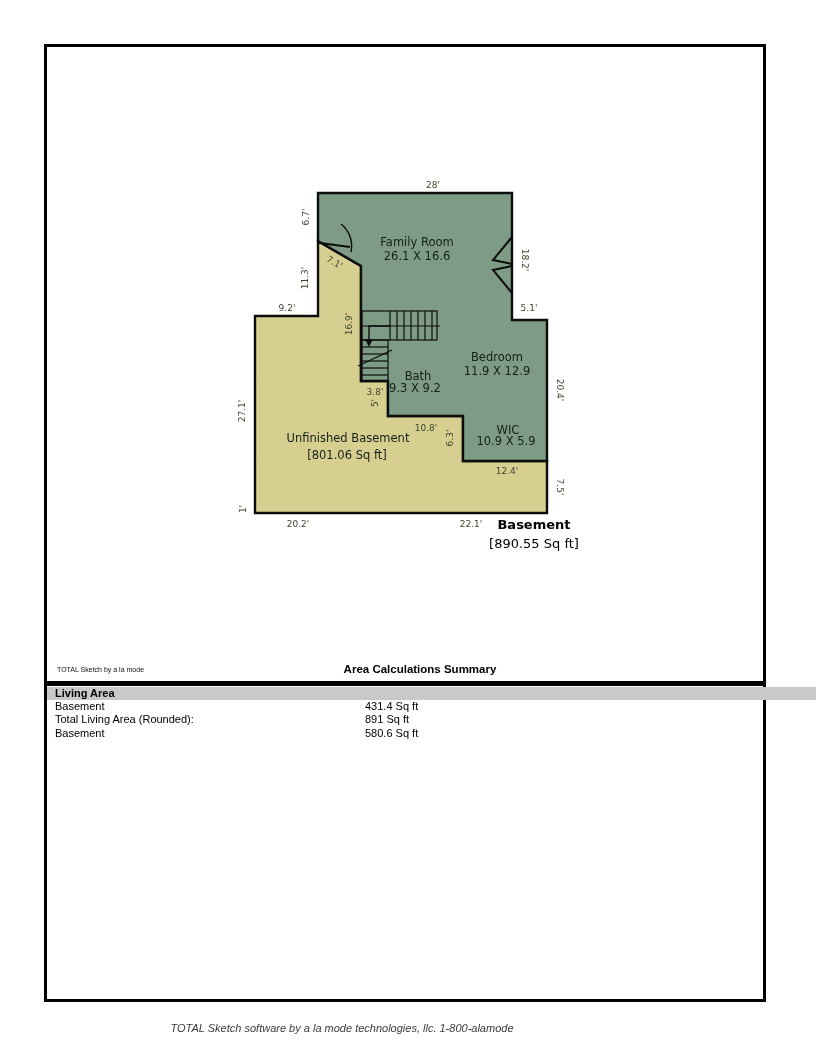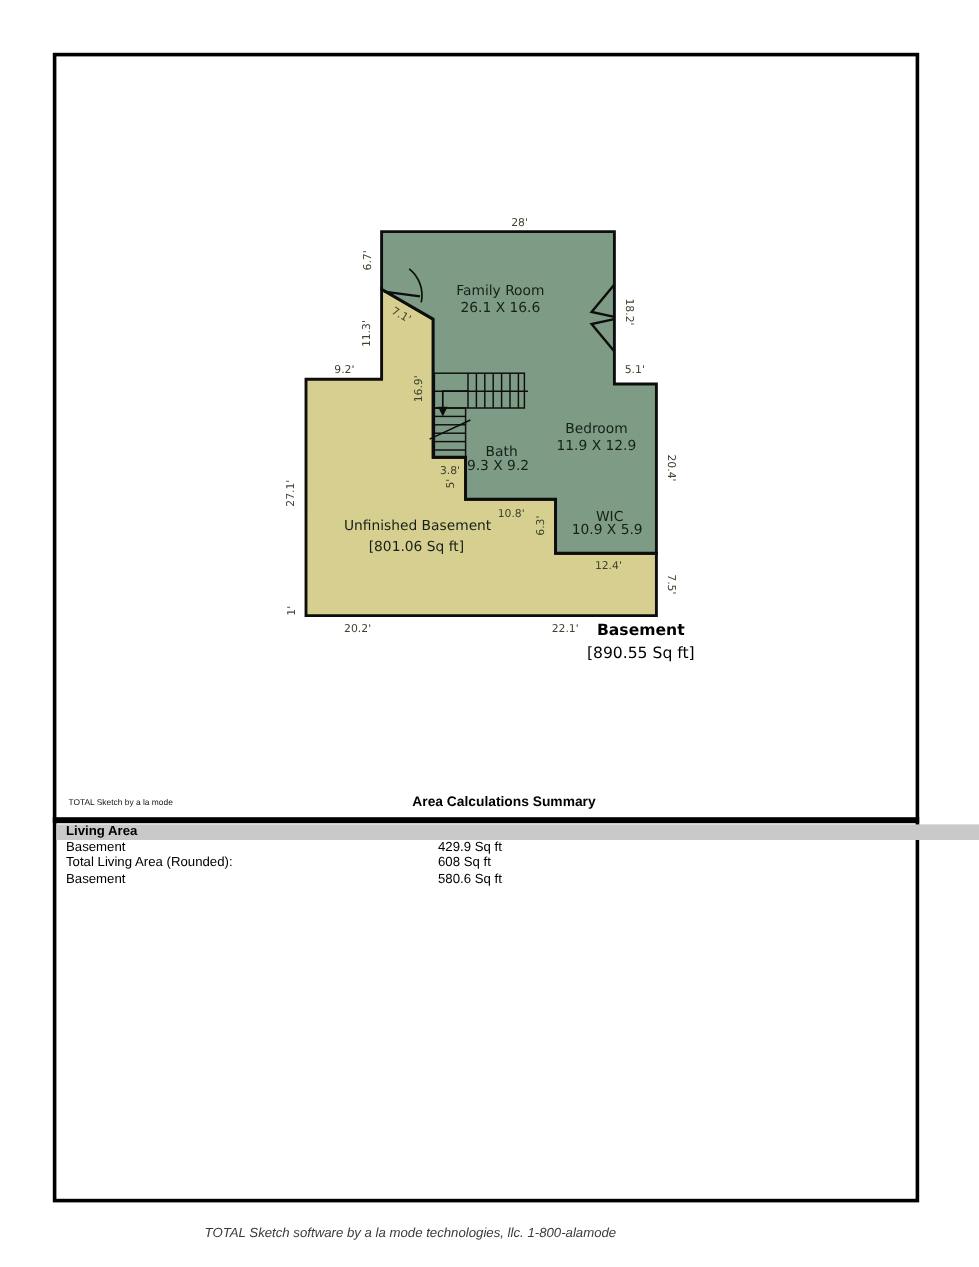--- a/index.html
+++ b/index.html
@@ -109,25 +109,25 @@
 <div class="tbl-brand">TOTAL Sketch by a la mode</div>
 <div class="tbl-title">Area Calculations Summary</div>
 <div class="tbl-bar"></div>
 
 <div class="tbl-rows">
   <div class="trow section">
     <span class="lbl">Living Area</span>
   </div>
   <div class="trow">
     <span class="lbl">Basement</span>
-    <span class="val">429.9 Sq ft</span>
+    <span class="val">431.4 Sq ft</span>
   </div>
   <div class="trow bold">
     <span class="lbl">Total Living Area (Rounded):</span>
-    <span class="val">608 Sq ft</span>
+    <span class="val">891 Sq ft</span>
   </div>
   <div class="trow">
     <span class="lbl">Basement</span>
     <span class="val">580.6 Sq ft</span>
   </div>
 </div>
 
 <div class="footer">TOTAL Sketch software by a la mode technologies, llc. 1-800-alamode</div>
 
 </body></html>

